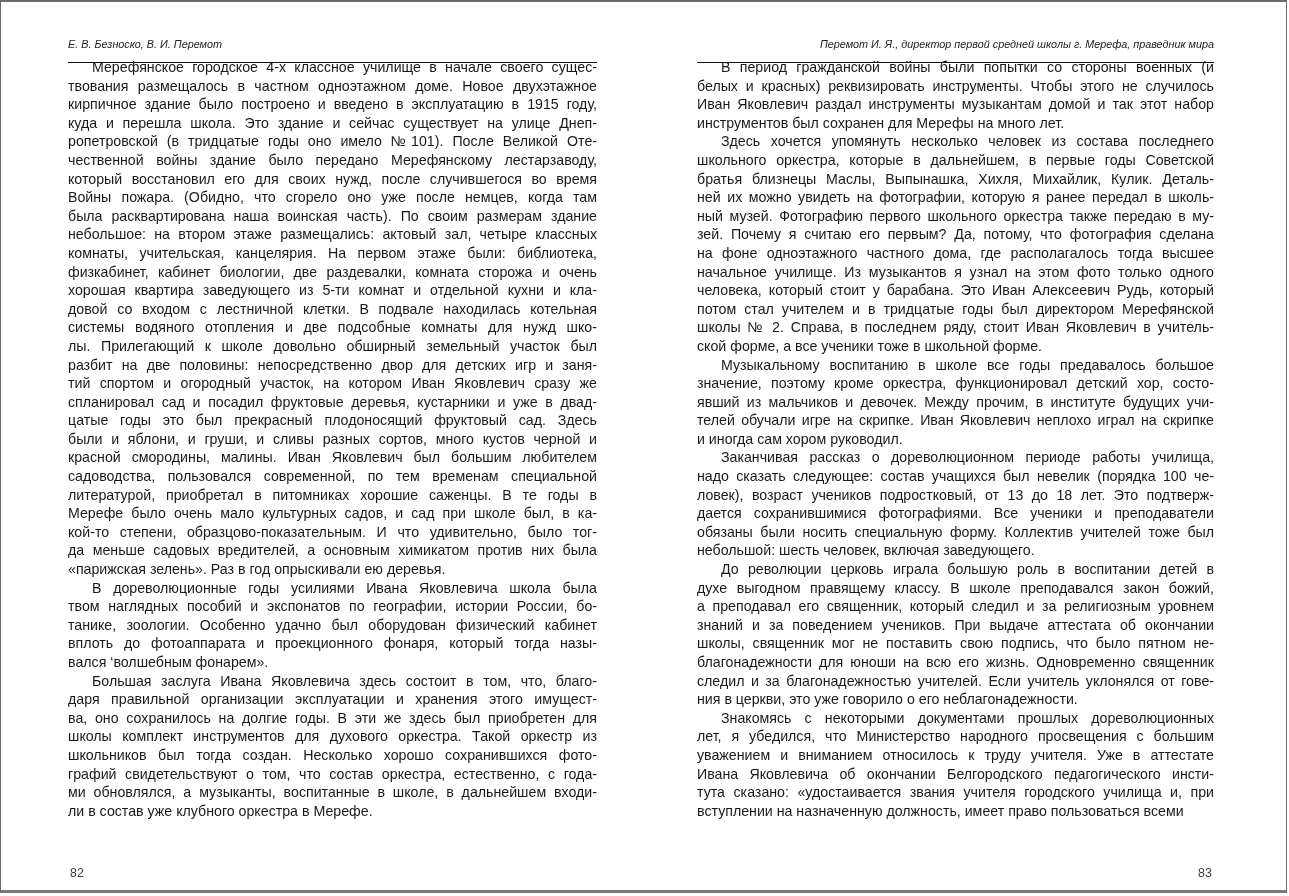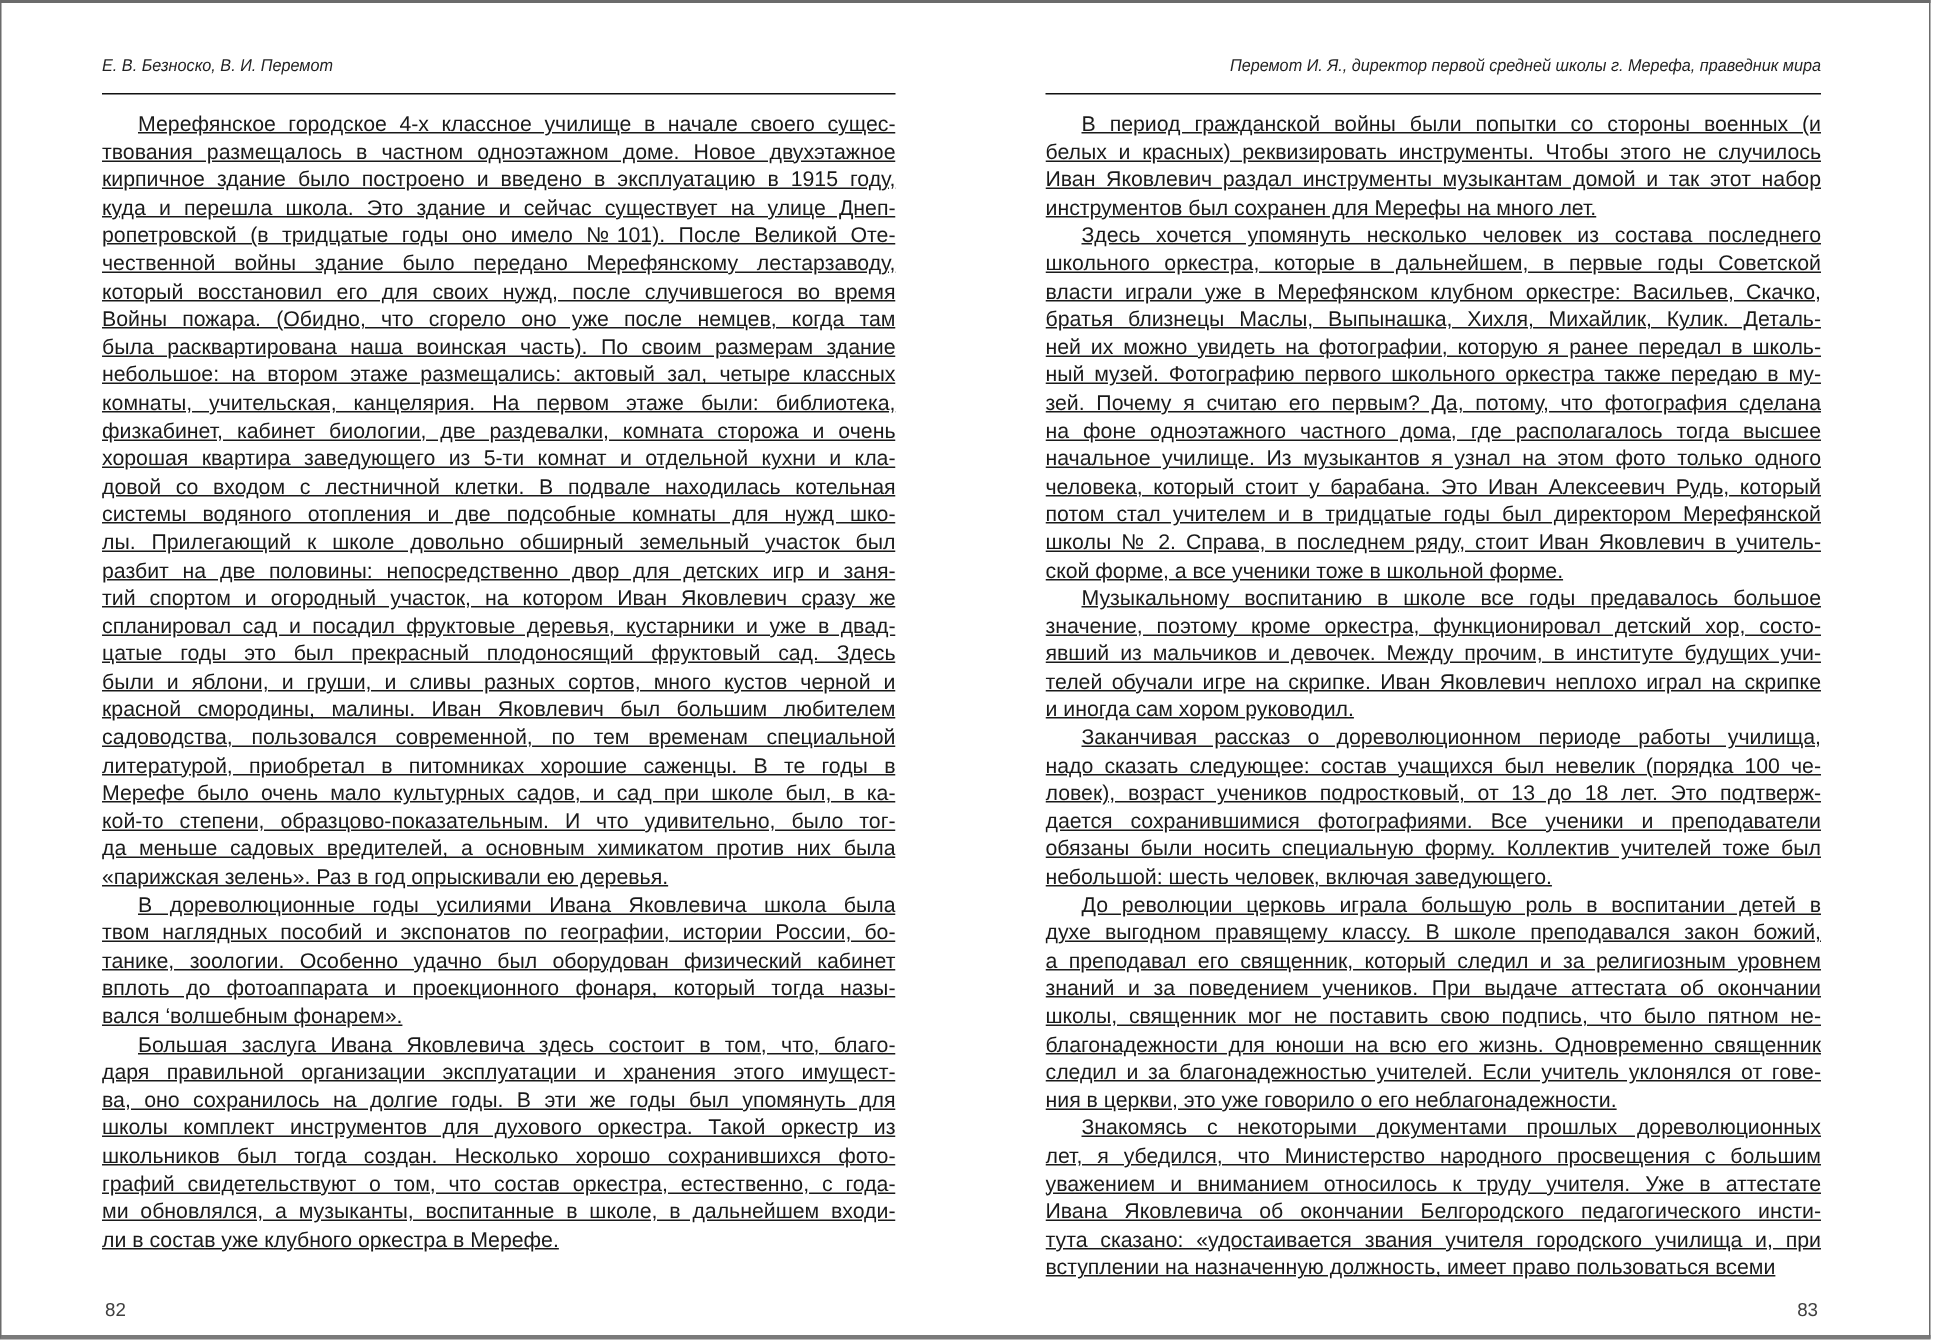--- a/index.html
+++ b/index.html
@@ -16,21 +16,21 @@
   .page.left { left:68px; width:529px; }
   .page.right { left:697px; width:517px; }
   .running-head {
     position:absolute; top:38px; left:0; right:0;
     font-size:11.5px; font-style:italic; color:#222;
     white-space:nowrap; transform:scaleX(0.94);
   }
   .page.left .running-head { transform-origin:left center; }
   .page.right .running-head { text-align:right; transform-origin:right center; }
   .rule { position:absolute; top:62px; left:0; right:0; height:0; border-top:1.3px solid #111; }
-  .body-text { position:absolute; top:74px; left:0; right:0;text-decoration:underline; }
+  .body-text { position:absolute; top:58px; left:0; right:0; }
   .para { margin:0; }
   .line {
     display:block; height:18.6px; line-height:18.6px; font-size:14.2px;
     white-space:nowrap; text-align:justify; text-align-last:justify; overflow:hidden;
   }
   .line.first { text-indent:24px; }
   .line.last { text-align-last:left; }
   .page-number { position:absolute; top:866px; font-size:12.5px; color:#404040; }
   .page.left .page-number { left:2px; }
   .page.right .page-number { right:2px;margin-left:20px; }
@@ -77,21 +77,21 @@
       <p class="para">
         <span class="line first">В дореволюционные годы усилиями Ивана Яковлевича школа была</span>
         <span class="line">твом наглядных пособий и экспонатов по географии, истории России, бо-</span>
         <span class="line">танике, зоологии. Особенно удачно был оборудован физический кабинет</span>
         <span class="line">вплоть до фотоаппарата и проекционного фонаря, который тогда назы-</span>
         <span class="line last">вался ‘волшебным фонарем».</span>
       </p>
       <p class="para">
         <span class="line first">Большая заслуга Ивана Яковлевича здесь состоит в том, что, благо-</span>
         <span class="line">даря правильной организации эксплуатации и хранения этого имущест-</span>
-        <span class="line">ва, оно сохранилось на долгие годы. В эти же годы был упомянуть для</span>
+        <span class="line">ва, оно сохранилось на долгие годы. В эти же здесь был приобретен для</span>
         <span class="line">школы комплект инструментов для духового оркестра. Такой оркестр из</span>
         <span class="line">школьников был тогда создан. Несколько хорошо сохранившихся фото-</span>
         <span class="line">графий свидетельствуют о том, что состав оркестра, естественно, с года-</span>
         <span class="line">ми обновлялся, а музыканты, воспитанные в школе, в дальнейшем входи-</span>
         <span class="line last">ли в состав уже клубного оркестра в Мерефе.</span>
       </p>
     </div>
   <div class="page-number">82</div>
 </div>
 
@@ -101,21 +101,20 @@
   <div class="body-text">
       <p class="para">
         <span class="line first">В период гражданской войны были попытки со стороны военных (и</span>
         <span class="line">белых и красных) реквизировать инструменты. Чтобы этого не случилось</span>
         <span class="line">Иван Яковлевич раздал инструменты музыкантам домой и так этот набор</span>
         <span class="line last">инструментов был сохранен для Мерефы на много лет.</span>
       </p>
       <p class="para">
         <span class="line first">Здесь хочется упомянуть несколько человек из состава последнего</span>
         <span class="line">школьного оркестра, которые в дальнейшем, в первые годы Советской</span>
-        <span class="line">власти играли уже в Мерефянском клубном оркестре: Васильев, Скачко,</span>
         <span class="line">братья близнецы Маслы, Выпынашка, Хихля, Михайлик, Кулик. Деталь-</span>
         <span class="line">ней их можно увидеть на фотографии, которую я ранее передал в школь-</span>
         <span class="line">ный музей. Фотографию первого школьного оркестра также передаю в му-</span>
         <span class="line">зей. Почему я считаю его первым? Да, потому, что фотография сделана</span>
         <span class="line">на фоне одноэтажного частного дома, где располагалось тогда высшее</span>
         <span class="line">начальное училище. Из музыкантов я узнал на этом фото только одного</span>
         <span class="line">человека, который стоит у барабана. Это Иван Алексеевич Рудь, который</span>
         <span class="line">потом стал учителем и в тридцатые годы был директором Мерефянской</span>
         <span class="line">школы № 2. Справа, в последнем ряду, стоит Иван Яковлевич в учитель-</span>
         <span class="line last">ской форме, а все ученики тоже в школьной форме.</span>

